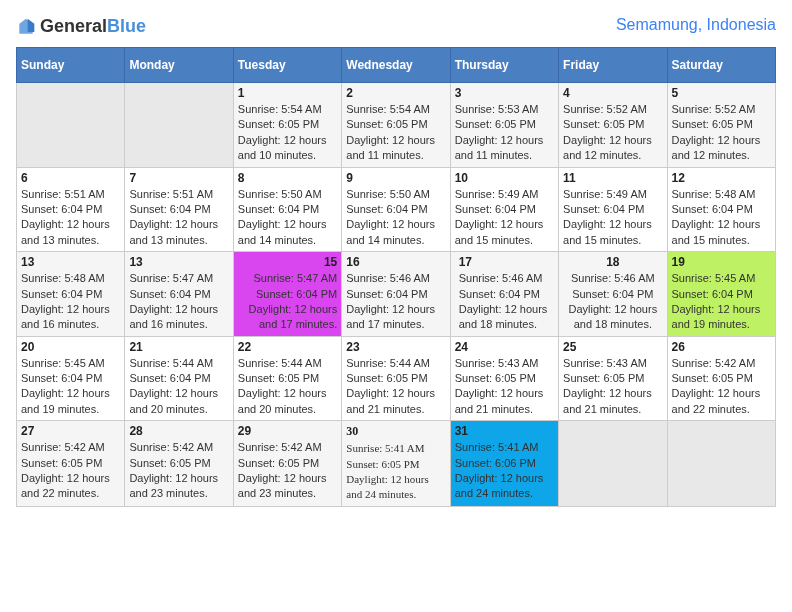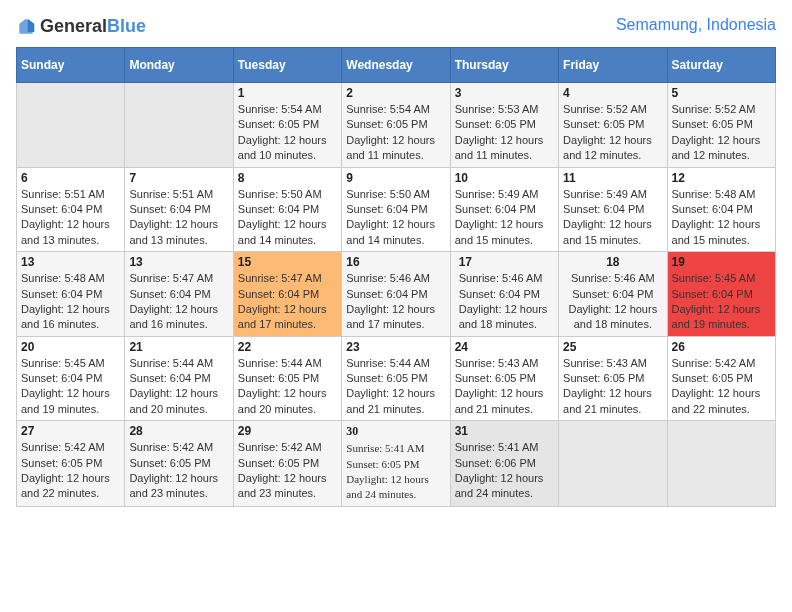--- a/index.html
+++ b/index.html
@@ -191,37 +191,37 @@
         </tr>
         <tr>
           <td style="background: rgb(245, 245, 245);">
             <span class="day-number">13</span>
             <div class="day-info">Sunrise: 5:48 AM<br>Sunset: 6:04 PM<br>Daylight: 12 hours and 16 minutes.</div>
           </td>
           <td style="background: rgb(245, 245, 245);">
             <span class="day-number">13</span>
             <div class="day-info">Sunrise: 5:47 AM<br>Sunset: 6:04 PM<br>Daylight: 12 hours and 16 minutes.</div>
           </td>
-          <td style="background: #fdba74;">
+          <td style="background: #d946ef; text-align: right;">
             <span class="day-number">15</span>
             <div class="day-info">Sunrise: 5:47 AM<br>Sunset: 6:04 PM<br>Daylight: 12 hours and 17 minutes.</div>
           </td>
           <td style="background: rgb(245, 245, 245);">
             <span class="day-number">16</span>
             <div class="day-info">Sunrise: 5:46 AM<br>Sunset: 6:04 PM<br>Daylight: 12 hours and 17 minutes.</div>
           </td>
           <td style="background: rgb(245, 245, 245); padding-left: 8px;">
             <span class="day-number">17</span>
             <div class="day-info">Sunrise: 5:46 AM<br>Sunset: 6:04 PM<br>Daylight: 12 hours and 18 minutes.</div>
           </td>
           <td style="background: rgb(245, 245, 245); text-align: center;">
             <span class="day-number">18</span>
             <div class="day-info">Sunrise: 5:46 AM<br>Sunset: 6:04 PM<br>Daylight: 12 hours and 18 minutes.</div>
           </td>
-          <td style="background: #ef4444;">
+          <td style="background: #bef264;">
             <span class="day-number">19</span>
             <div class="day-info">Sunrise: 5:45 AM<br>Sunset: 6:04 PM<br>Daylight: 12 hours and 19 minutes.</div>
           </td>
         </tr>
         <tr>
           <td>
             <span class="day-number">20</span>
             <div class="day-info">Sunrise: 5:45 AM<br>Sunset: 6:04 PM<br>Daylight: 12 hours and 19 minutes.</div>
           </td>
           <td>
@@ -259,21 +259,21 @@
             <div class="day-info">Sunrise: 5:42 AM<br>Sunset: 6:05 PM<br>Daylight: 12 hours and 23 minutes.</div>
           </td>
           <td style="background: rgb(245, 245, 245);">
             <span class="day-number">29</span>
             <div class="day-info">Sunrise: 5:42 AM<br>Sunset: 6:05 PM<br>Daylight: 12 hours and 23 minutes.</div>
           </td>
           <td style="background: rgb(245, 245, 245); font-family: Liberation Serif, serif;">
             <span class="day-number">30</span>
             <div class="day-info">Sunrise: 5:41 AM<br>Sunset: 6:05 PM<br>Daylight: 12 hours and 24 minutes.</div>
           </td>
-          <td style="background: #e5e5e5;">
+          <td style="background: #0ea5e9;">
             <span class="day-number">31</span>
             <div class="day-info">Sunrise: 5:41 AM<br>Sunset: 6:06 PM<br>Daylight: 12 hours and 24 minutes.</div>
           </td>
           <td class="empty-cell"></td>
           <td class="empty-cell"></td>
         </tr>
       </tbody>
   </table>
 </div>
 

